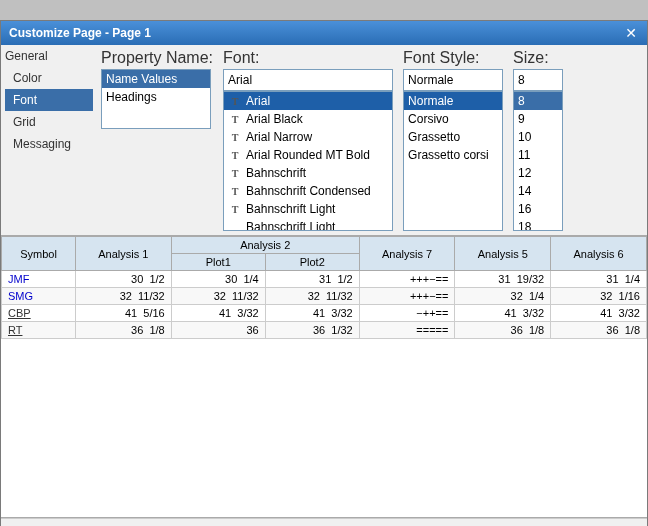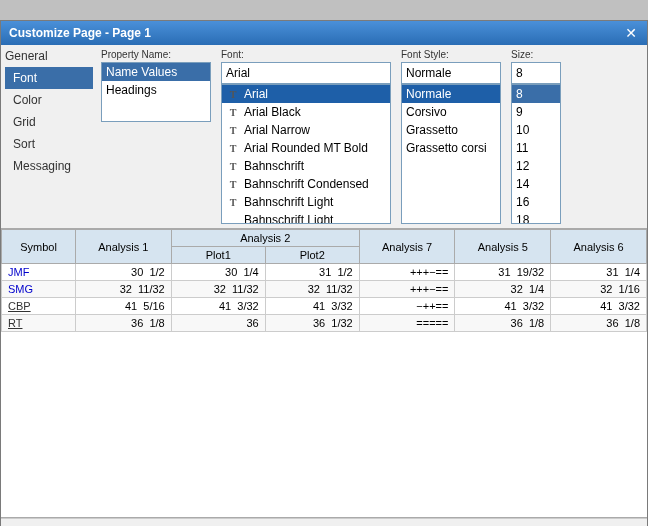--- a/index.html
+++ b/index.html
@@ -90,21 +90,21 @@
 
     
     .property-panel {
       display: flex;
       flex-direction: column;
       gap: 4px;
       flex: 1;
     }
 
     .label {
-      font-size: 10px;
+      font-size: 16px;
       color: #333;
       margin-bottom: 2px;
     }
 
     .property-name-list {
       border: 1px solid #7a9ebc;
       background: white;
       width: 110px;
       height: 60px;
       overflow-y: auto;
@@ -312,24 +312,23 @@
     <span class="title-bar-text">Customize Page - Page 1</span>
     <button class="title-bar-close">✕</button>
   </div>
 
   <div class="content-area">
 
     <div class="top-panel">
 
       <div class="sidebar">
         <div class="sidebar-title">General</div>
+        <div class="sidebar-item">Color</div>
         <div class="sidebar-item active">Font</div>
-        <div class="sidebar-item">Color</div>
         <div class="sidebar-item">Grid</div>
-        <div class="sidebar-item">Sort</div>
         <div class="sidebar-item">Messaging</div>
       </div>
 
       <div class="property-panel">
         <div class="top-controls">
 
           <div class="font-column">
             <div class="label">Property Name:</div>
             <div class="property-name-list">
               <div class="property-name-list-item selected">Name Values</div>

